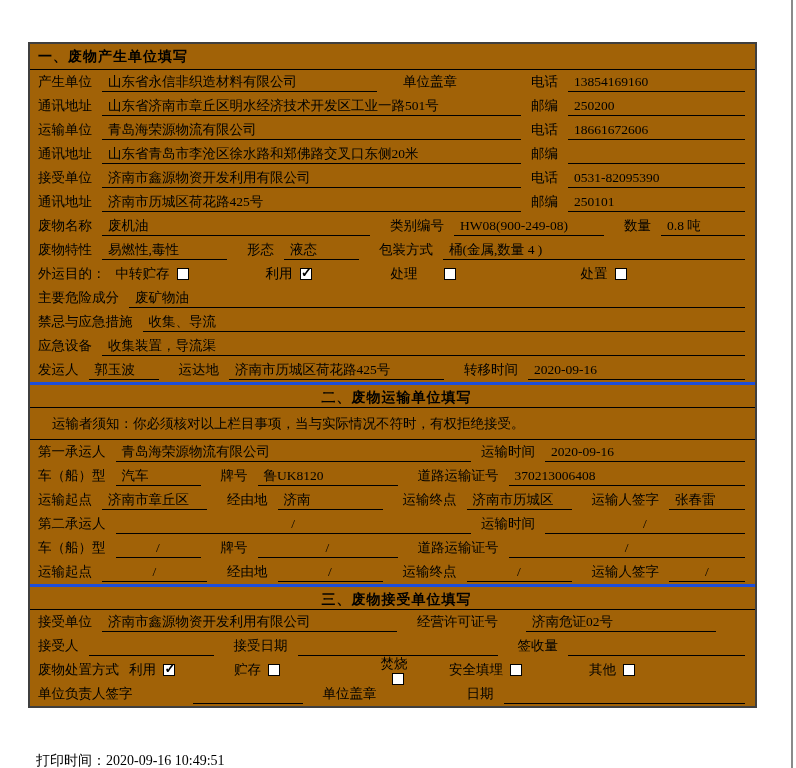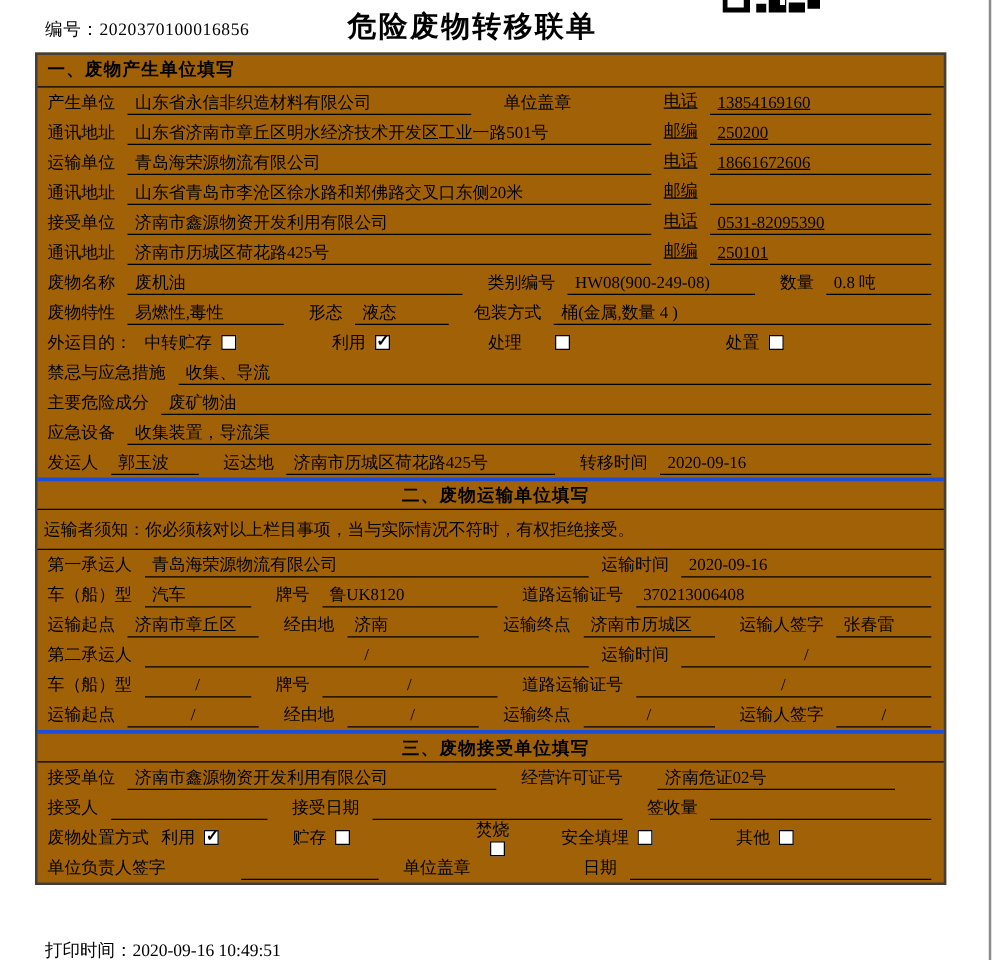--- a/index.html
+++ b/index.html
@@ -15,31 +15,31 @@
   .serial { position:absolute; left:36px; top:15px; font-size:14px; letter-spacing:0.5px; }
   .doc-title { position:absolute; left:0; right:40px; top:6px; text-align:center;
     font-family:"Liberation Sans","DejaVu Sans",sans-serif; font-weight:700; font-size:23px; letter-spacing:2px; }
   .qr-frag { position:absolute; left:578px; top:0; }
 
   
   .form-box { position:absolute; left:28px; top:42px; width:729px; border:2px solid #3f3f3f; background:#a16207; }
   .sec-header { height:26px; line-height:25px; padding-left:8px; font-weight:700; font-size:14px;
     border-bottom:1px solid #000; letter-spacing:1px; }
   .sec-header.bt { border-top:3px solid #1d4ed8;text-align:center; }
-  .notice { height:32px; line-height:32px; padding-left:5px; font-size:13.5px; border-bottom:1px solid #000; }
+  .notice { height:32px; line-height:32px; padding-left:22px; font-size:13.5px; border-bottom:1px solid #000; }
 
   .row { display:flex; align-items:center; height:24px; padding:0 10px 0 8px; font-size:13.5px; }
   .s2 .row, .s3 .row { height:24px; }
   .lbl { white-space:nowrap; margin-right:10px; flex-shrink:0; }
   .val { display:inline-block; border-bottom:1px solid #000; padding:0 6px; white-space:nowrap;
     height:20px; line-height:20px; flex-shrink:0; overflow:hidden; }
   .val.grow { flex:1 1 auto; }
   .val.center { text-align:center; }
   .spacer { flex:1 1 auto; }
-  .rgrp { display:flex; width:214px; flex-shrink:0;text-decoration:underline; }
+  .rgrp { display:flex; align-items:center; width:214px; flex-shrink:0; }
   .rgrp .lbl { margin-right:10px; }
   .rgrp .val { flex:1 1 auto; }
   .seal-lbl { margin-left:26px; white-space:nowrap; }
 
   
   .opt { display:flex; align-items:center; white-space:nowrap; flex-shrink:0; }
   .cbox { display:inline-block; width:12px; height:12px; border:1px solid #000; margin-left:7px;
     position:relative; background:#fff; flex-shrink:0; }
   .cbox.checked::after { content:"\2713"; position:absolute; top:-4px; left:0.5px; font-size:13px; font-weight:700; }
 
@@ -52,33 +52,20 @@
   .w200 { width:200px; } .w215 { width:215px; }
   .w268 { width:268px; } .w275 { width:275px; } .w295 { width:295px; }
   .ml20 { margin-left:20px; } .ml50 { margin-left:50px; }
   .mr10 { margin-right:10px; } .mr30 { margin-right:30px;margin-left:18px; } .mr90 { margin-right:90px; }
 </style>
 </head>
 <body>
 
 <div class="page">
 
-  <div class="doc-header">
-    <div class="serial"><span>编号：</span><span>2020370100016856</span></div>
-    <div class="doc-title">危险废物转移联单</div>
-    <svg class="qr-frag" width="80" height="12" viewBox="0 0 80 12">
-      <rect x="0" y="0" width="22" height="10" fill="#000"></rect>
-      <rect x="4" y="0" width="13" height="6" fill="#fff"></rect>
-      <rect x="27" y="3" width="8" height="7" fill="#000"></rect>
-      <rect x="37" y="0" width="14" height="10" fill="#000"></rect>
-      <rect x="46" y="0" width="4" height="4" fill="#fff"></rect>
-      <rect x="53" y="2" width="13" height="8" fill="#000"></rect>
-      <rect x="68" y="0" width="10" height="7" fill="#000"></rect>
-    </svg>
-  </div>
 
   <div class="form-box">
 
     <div class="s1">
       <div class="sec-header">一、废物产生单位填写</div>
 
       <div class="row">
         <span class="lbl">产生单位</span>
         <span class="val w275">山东省永信非织造材料有限公司</span>
         <span class="seal-lbl">单位盖章</span>
@@ -166,27 +153,27 @@
           <span>处理</span>
           <span class="cbox"></span>
         </span>
         <span class="opt">
           <span>处置</span>
           <span class="cbox"></span>
         </span>
       </div>
 
       <div class="row">
+        <span class="lbl">主要危险成分</span>
+        <span class="val grow">废矿物油</span>
+      </div>
+
+      <div class="row">
         <span class="lbl">禁忌与应急措施</span>
         <span class="val grow">收集、导流</span>
-      </div>
-
-      <div class="row">
-        <span class="lbl">主要危险成分</span>
-        <span class="val grow">废矿物油</span>
       </div>
 
       <div class="row">
         <span class="lbl">应急设备</span>
         <span class="val grow">收集装置，导流渠</span>
       </div>
 
       <div class="row">
         <span class="lbl">发运人</span>
         <span class="val w70">郭玉波</span>

